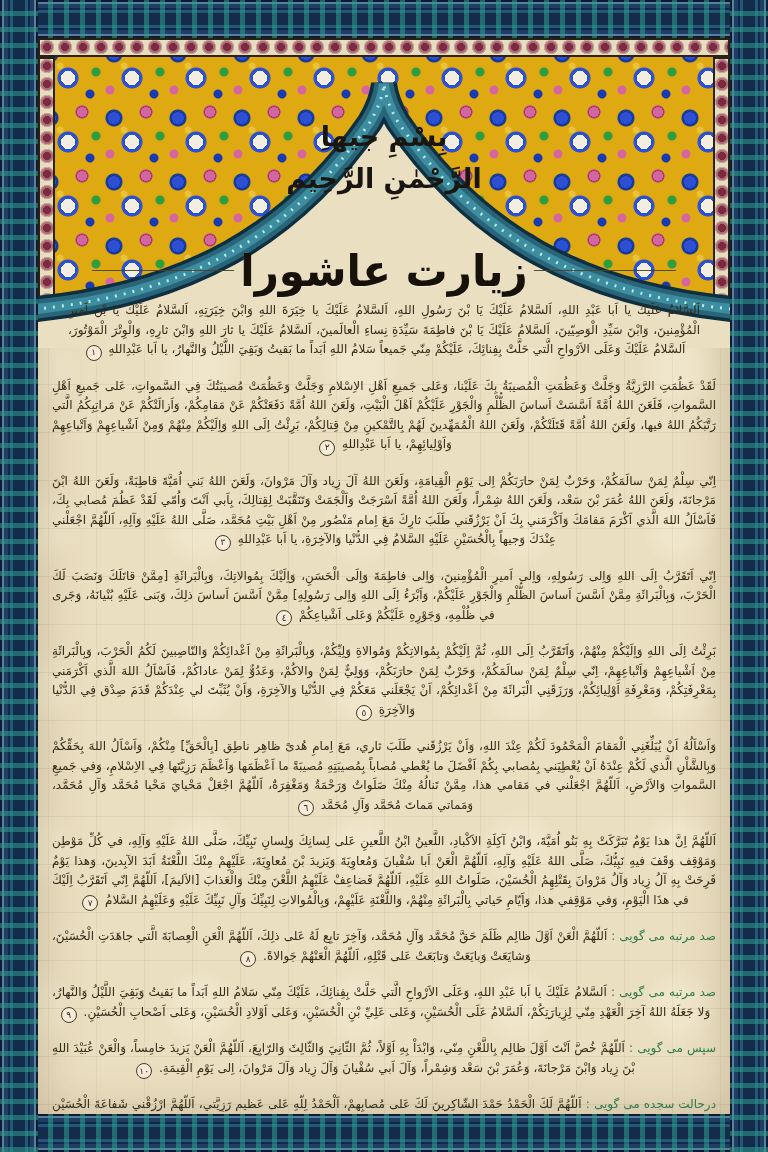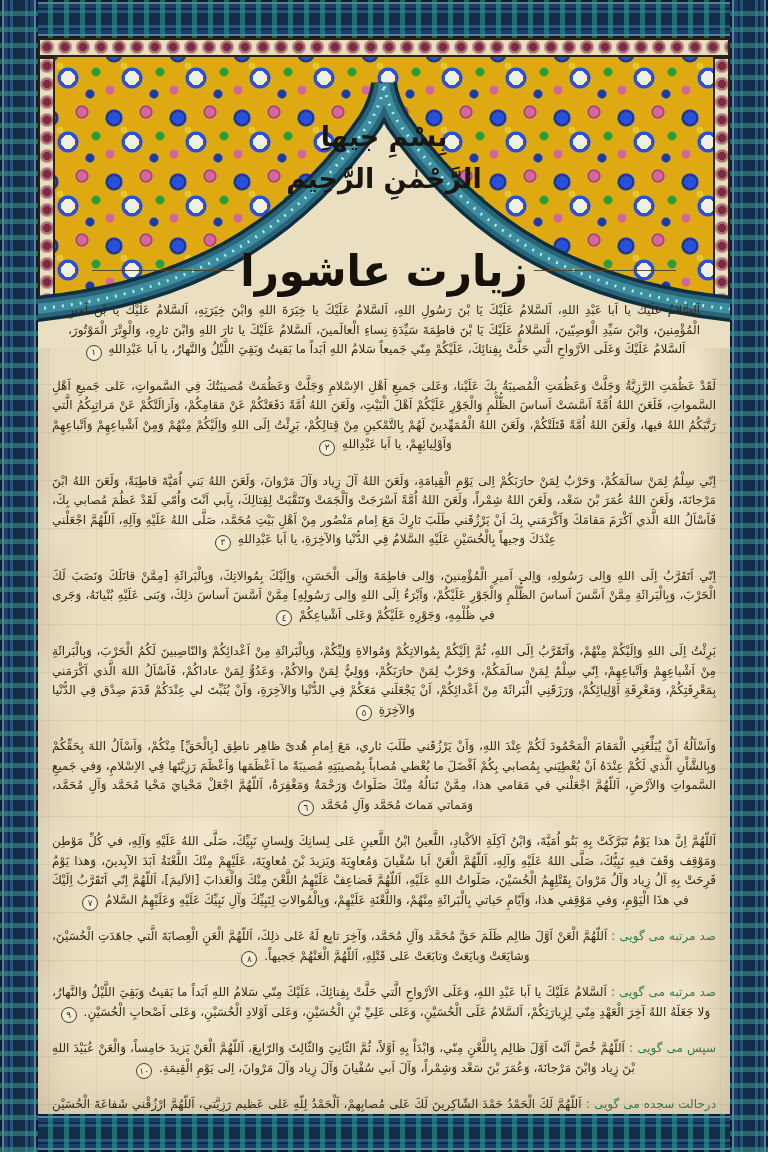--- a/index.html
+++ b/index.html
@@ -152,21 +152,21 @@
   <p class="para"> <span class="ptext">اِنّي سِلْمٌ لِمَنْ سالَمَكُمْ، وَحَرْبٌ لِمَنْ حارَبَكُمْ اِلى يَوْمِ الْقِيامَةِ، وَلَعَنَ اللهُ آلَ زِياد وَآلَ مَرْوانَ، وَلَعَنَ اللهُ بَني اُمَيَّةَ قاطِبَةً، وَلَعَنَ اللهُ ابْنَ مَرْجانَةَ، وَلَعَنَ اللهُ عُمَرَ بْنَ سَعْد، وَلَعَنَ اللهُ شِمْراً، وَلَعَنَ اللهُ اُمَّةً اَسْرَجَتْ وَاَلْجَمَتْ وَتَنَقَّبَتْ لِقِتالِكَ، بِاَبي اَنْتَ وَاُمّي لَقَدْ عَظُمَ مُصابي بِكَ، فَاَسْاَلُ اللهَ الَّذي اَكْرَمَ مَقامَكَ وَاَكْرَمَني بِكَ اَنْ يَرْزُقَني طَلَبَ ثارِكَ مَعَ اِمام مَنْصُور مِنْ اَهْلِ بَيْتِ مُحَمَّد، صَلَّى اللهُ عَلَيْهِ وَآلِهِ، اَللّهُمَّ اجْعَلْني عِنْدَكَ وَجيهاً بِالْحُسَيْنِ عَلَيْهِ السَّلامُ فِي الدُّنْيا وَالآخِرَةِ، يا اَبا عَبْدِاللهِ</span> <span class="vnum">٣</span></p>
 
   <p class="para"> <span class="ptext">اِنّي اَتَقَرَّبُ اِلَى اللهِ وَاِلى رَسُولِهِ، وَاِلى اَميرِ الْمُؤْمِنينَ، وَاِلى فاطِمَةَ وَاِلَى الْحَسَنِ، وَاِلَيْكَ بِمُوالاتِكَ، وَبِالْبَرائَةِ [مِمَّنْ قاتَلَكَ وَنَصَبَ لَكَ الْحَرْبَ، وَبِالْبَرائَةِ مِمَّنْ اَسَّسَ اَساسَ الظُّلْمِ وَالْجَوْرِ عَلَيْكُمْ، وَاَبْرَءُ اِلَى اللهِ وَاِلى رَسُولِهِ] مِمَّنْ اَسَّسَ اَساسَ ذلِكَ، وَبَنى عَلَيْهِ بُنْيانَهُ، وَجَرى في ظُلْمِهِ، وَجَوْرِهِ عَلَيْكُمْ وَعَلى اَشْياعِكُمْ</span> <span class="vnum">٤</span></p>
 
   <p class="para"> <span class="ptext">بَرِئْتُ اِلَى اللهِ وَاِلَيْكُمْ مِنْهُمْ، وَاَتَقَرَّبُ اِلَى اللهِ، ثُمَّ اِلَيْكُمْ بِمُوالاتِكُمْ وَمُوالاةِ وَلِيِّكُمْ، وَبِالْبَرائَةِ مِنْ اَعْدائِكُمْ وَالنّاصِبينَ لَكُمُ الْحَرْبَ، وَبِالْبَرائَةِ مِنْ اَشْياعِهِمْ وَاَتْباعِهِمْ، اِنّي سِلْمٌ لِمَنْ سالَمَكُمْ، وَحَرْبٌ لِمَنْ حارَبَكُمْ، وَوَلِيٌّ لِمَنْ والاكُمْ، وَعَدُوٌّ لِمَنْ عاداكُمْ، فَاَسْاَلُ اللهَ الَّذي اَكْرَمَني بِمَعْرِفَتِكُمْ، وَمَعْرِفَةِ اَوْلِيائِكُمْ، وَرَزَقَنِي الْبَرائَةَ مِنْ اَعْدائِكُمْ، اَنْ يَجْعَلَني مَعَكُمْ فِي الدُّنْيا وَالآخِرَةِ، وَاَنْ يُثَبِّتَ لي عِنْدَكُمْ قَدَمَ صِدْق فِي الدُّنْيا وَالآخِرَةِ</span> <span class="vnum">٥</span></p>
 
   <p class="para"> <span class="ptext">وَاَسْاَلُهُ اَنْ يُبَلِّغَنِي الْمَقامَ الْمَحْمُودَ لَكُمْ عِنْدَ اللهِ، وَاَنْ يَرْزُقَني طَلَبَ ثاري، مَعَ اِمامِ هُدىً ظاهِر ناطِق [بِالْحَقِّ] مِنْكُمْ، وَاَسْاَلُ اللهَ بِحَقِّكُمْ وَبِالشَّاْنِ الَّذي لَكُمْ عِنْدَهُ اَنْ يُعْطِيَني بِمُصابي بِكُمْ اَفْضَلَ ما يُعْطي مُصاباً بِمُصيبَتِهِ مُصيبَةً ما اَعْظَمَها وَاَعْظَمَ رَزِيَّتَها فِي الاِسْلامِ، وَفي جَميعِ السَّمواتِ وَالاَرْضِ، اَللّهُمَّ اجْعَلْني في مَقامي هذا، مِمَّنْ تَنالُهُ مِنْكَ صَلَواتٌ وَرَحْمَةٌ وَمَغْفِرَةٌ، اَللّهُمَّ اجْعَلْ مَحْيايَ مَحْيا مُحَمَّد وَآلِ مُحَمَّد، وَمَماتي مَماتَ مُحَمَّد وَآلِ مُحَمَّد</span> <span class="vnum">٦</span></p>
 
   <p class="para"> <span class="ptext">اَللّهُمَّ اِنَّ هذا يَوْمٌ تَبَرَّكَتْ بِهِ بَنُو اُمَيَّةَ، وَابْنُ آكِلَةِ الاَكْبادِ، اللَّعينُ ابْنُ اللَّعينِ عَلى لِسانِكَ وَلِسانِ نَبِيِّكَ، صَلَّى اللهُ عَلَيْهِ وَآلِهِ، في كُلِّ مَوْطِن وَمَوْقِف وَقَفَ فيهِ نَبِيُّكَ، صَلَّى اللهُ عَلَيْهِ وَآلِهِ، اَللّهُمَّ الْعَنْ اَبا سُفْيانَ وَمُعاوِيَةَ وَيَزيدَ بْنَ مُعاوِيَةَ، عَلَيْهِمْ مِنْكَ اللَّعْنَةُ اَبَدَ الآبِدينَ، وَهذا يَوْمٌ فَرِحَتْ بِهِ آلُ زِياد وَآلُ مَرْوانَ بِقَتْلِهِمُ الْحُسَيْنَ، صَلَواتُ اللهِ عَلَيْهِ، اَللّهُمَّ فَضاعِفْ عَلَيْهِمُ اللَّعْنَ مِنْكَ وَالْعَذابَ [الاَليمَ]، اَللّهُمَّ اِنّي اَتَقَرَّبُ اِلَيْكَ في هذَا الْيَوْمِ، وَفي مَوْقِفي هذا، وَاَيّامِ حَياتي بِالْبَرائَةِ مِنْهُمْ، وَاللَّعْنَةِ عَلَيْهِمْ، وَبِالْمُوالاتِ لِنَبِيِّكَ وَآلِ نَبِيِّكَ عَلَيْهِ وَعَلَيْهِمُ السَّلامُ</span> <span class="vnum">٧</span></p>
 
-  <p class="para"><span class="instr">صد مرتبه می گویی :</span> <span class="ptext">اَللّهُمَّ الْعَنْ اَوَّلَ ظالِم ظَلَمَ حَقَّ مُحَمَّد وَآلِ مُحَمَّد، وَآخِرَ تابِع لَهُ عَلى ذلِكَ، اَللّهُمَّ الْعَنِ الْعِصابَةَ الَّتي جاهَدَتِ الْحُسَيْنَ، وَشايَعَتْ وَبايَعَتْ وَتابَعَتْ عَلى قَتْلِهِ، اَللّهُمَّ الْعَنْهُمْ جَجيهاً.</span> <span class="vnum">٨</span></p>
+  <p class="para"><span class="instr">صد مرتبه می گویی :</span> <span class="ptext">اَللّهُمَّ الْعَنْ اَوَّلَ ظالِم ظَلَمَ حَقَّ مُحَمَّد وَآلِ مُحَمَّد، وَآخِرَ تابِع لَهُ عَلى ذلِكَ، اَللّهُمَّ الْعَنِ الْعِصابَةَ الَّتي جاهَدَتِ الْحُسَيْنَ، وَشايَعَتْ وَبايَعَتْ وَتابَعَتْ عَلى قَتْلِهِ، اَللّهُمَّ الْعَنْهُمْ جَوالاةً.</span> <span class="vnum">٨</span></p>
 
   <p class="para"><span class="instr">صد مرتبه می گویی :</span> <span class="ptext">اَلسَّلامُ عَلَيْكَ يا اَبا عَبْدِ اللهِ، وَعَلَى الاَرْواحِ الَّتي حَلَّتْ بِفِنائِكَ، عَلَيْكَ مِنّي سَلامُ اللهِ اَبَداً ما بَقيتُ وَبَقِيَ اللَّيْلُ وَالنَّهارُ، وَلا جَعَلَهُ اللهُ آخِرَ الْعَهْدِ مِنّي لِزِيارَتِكُمْ، اَلسَّلامُ عَلَى الْحُسَيْنِ، وَعَلى عَلِيِّ بْنِ الْحُسَيْنِ، وَعَلى اَوْلادِ الْحُسَيْنِ، وَعَلى اَصْحابِ الْحُسَيْنِ.</span> <span class="vnum">٩</span></p>
 
   <p class="para"><span class="instr">سپس می گویی :</span> <span class="ptext">اَللّهُمَّ خُصَّ اَنْتَ اَوَّلَ ظالِم بِاللَّعْنِ مِنّي، وَابْدَاْ بِهِ اَوَّلاً، ثُمَّ الثّانِيَ وَالثّالِثَ وَالرّابِعَ، اَللّهُمَّ الْعَنْ يَزيدَ خامِساً، وَالْعَنْ عُبَيْدَ اللهِ بْنَ زِياد وَابْنَ مَرْجانَةَ، وَعُمَرَ بْنَ سَعْد وَشِمْراً، وَآلَ اَبي سُفْيانَ وَآلَ زِياد وَآلَ مَرْوانَ، اِلى يَوْمِ الْقِيمَةِ.</span> <span class="vnum">١٠</span></p>
 
   <p class="para"><span class="instr">درحالت سجده می گویی :</span> <span class="ptext">اَللّهُمَّ لَكَ الْحَمْدُ حَمْدَ الشّاكِرينَ لَكَ عَلى مُصابِهِمْ، اَلْحَمْدُ لِلّهِ عَلى عَظيمِ رَزِيَّتي، اَللّهُمَّ ارْزُقْني شَفاعَةَ الْحُسَيْنِ يَوْمَ الْوُرُودِ، وَثَبِّتْ لي قَدَمَ صِدْق عِنْدَكَ مَعَ الْحُسَيْنِ، وَاَصْحابِ الْحُسَيْنِ، الَّذينَ بَذَلُوا مُهَجَهُمْ دُونَ الْحُسَيْنِ عَلَيْهِ السَّلامُ.</span> <span class="vnum">١١</span></p>
 </div>
 
   <div class="page-shadow"></div>
 </div>

